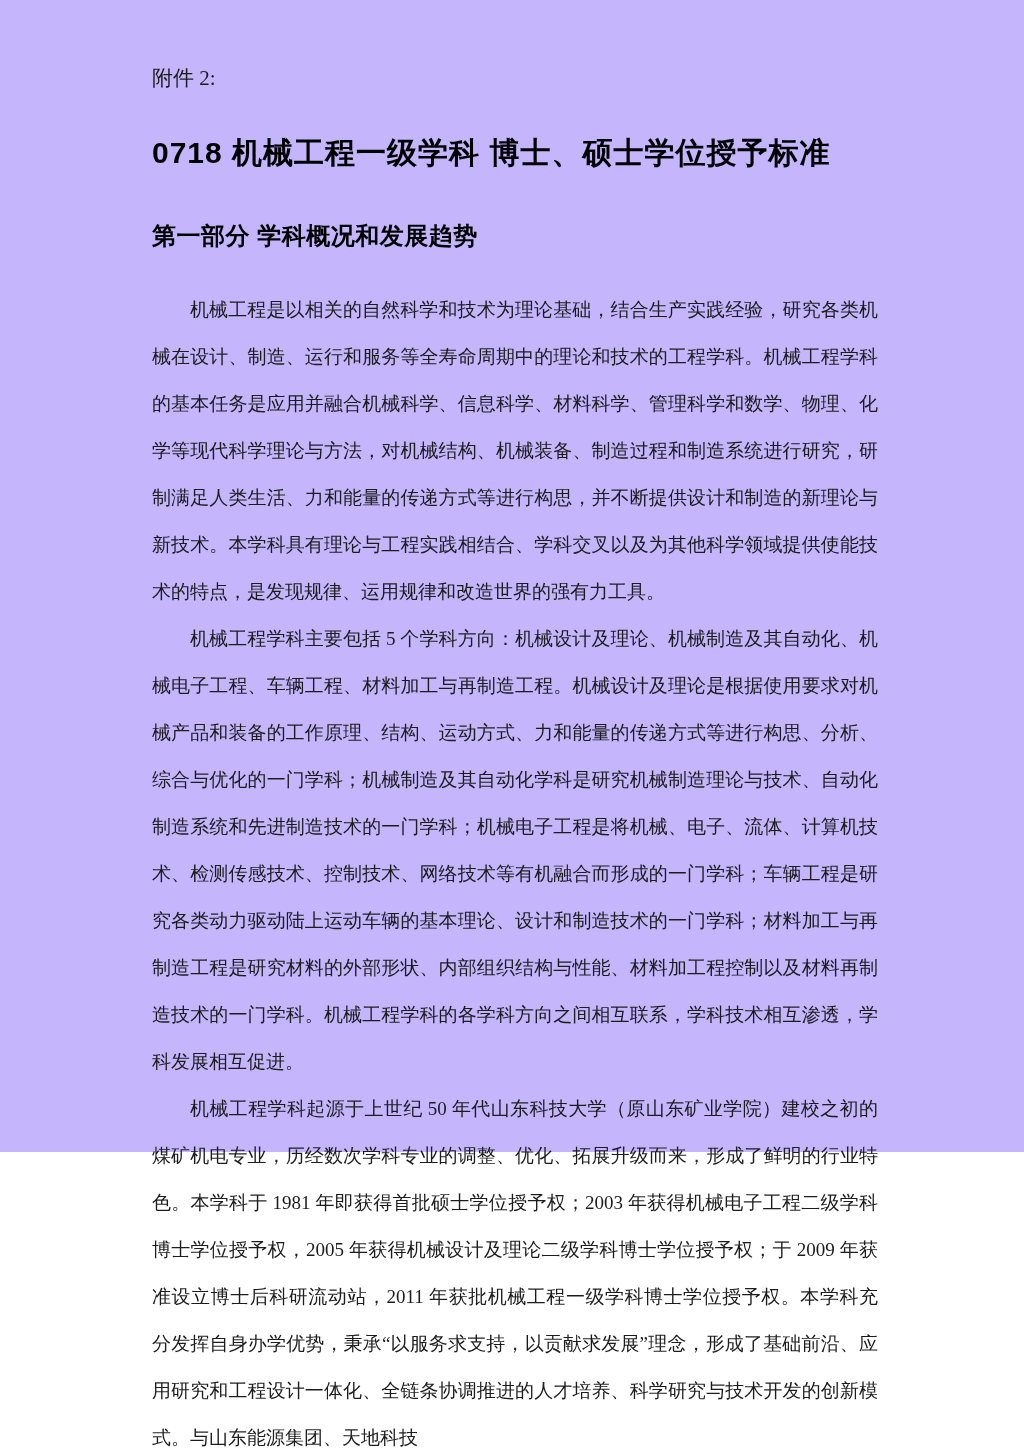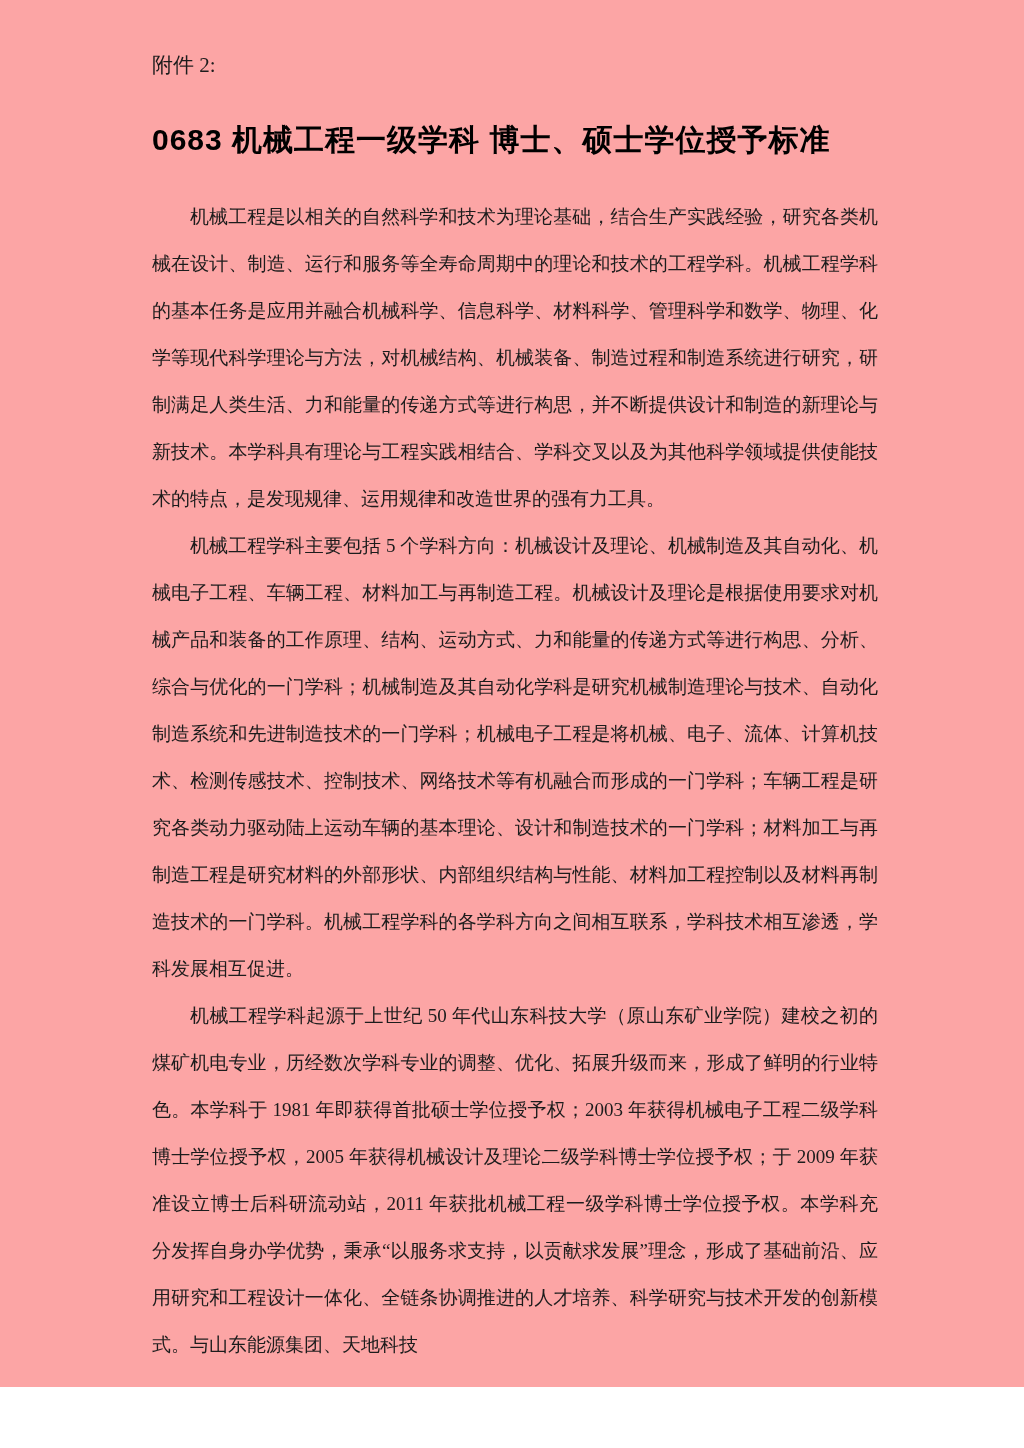--- a/index.html
+++ b/index.html
@@ -13,24 +13,24 @@
     position: relative;
     font-family: "Liberation Serif", serif;
     color: #1c1c1c;
     overflow: hidden;
   }
   .page {
     position: absolute;
     top: 0;
     left: 0;
     width: 1024px;
-    height: 1387px;
-    background: #fca5a5;
+    height: 1152px;
+    background: #c4b5fd;
     box-sizing: border-box;
-    padding: 51px 146px 60px 152px;
+    padding: 64px 146px 60px 152px;
   }
   .attachment-label {
     font-size: 21px;
     line-height: 28px;
     color: #1c1c1c;
     font-family: "Liberation Serif", serif;
   }
   .doc-title {
     margin-top: 42px;
     font-size: 30px;
@@ -64,22 +64,23 @@
     word-break: break-all;
   }
 </style>
 </head>
 <body>
 
 <div class="page">
 
   <div class="attachment-label">附件 2:</div>
 
-  <div class="doc-title">0683  机械工程一级学科  博士、硕士学位授予标准</div>
+  <div class="doc-title">0718  机械工程一级学科  博士、硕士学位授予标准</div>
 
+  <div class="section-heading">第一部分  学科概况和发展趋势</div>
 
   <div class="body-text">
     <p>机械工程是以相关的自然科学和技术为理论基础，结合生产实践经验，研究各类机械在设计、制造、运行和服务等全寿命周期中的理论和技术的工程学科。机械工程学科的基本任务是应用并融合机械科学、信息科学、材料科学、管理科学和数学、物理、化学等现代科学理论与方法，对机械结构、机械装备、制造过程和制造系统进行研究，研制满足人类生活、力和能量的传递方式等进行构思，并不断提供设计和制造的新理论与新技术。本学科具有理论与工程实践相结合、学科交叉以及为其他科学领域提供使能技术的特点，是发现规律、运用规律和改造世界的强有力工具。</p>
     <p>机械工程学科主要包括 5 个学科方向：机械设计及理论、机械制造及其自动化、机械电子工程、车辆工程、材料加工与再制造工程。机械设计及理论是根据使用要求对机械产品和装备的工作原理、结构、运动方式、力和能量的传递方式等进行构思、分析、综合与优化的一门学科；机械制造及其自动化学科是研究机械制造理论与技术、自动化制造系统和先进制造技术的一门学科；机械电子工程是将机械、电子、流体、计算机技术、检测传感技术、控制技术、网络技术等有机融合而形成的一门学科；车辆工程是研究各类动力驱动陆上运动车辆的基本理论、设计和制造技术的一门学科；材料加工与再制造工程是研究材料的外部形状、内部组织结构与性能、材料加工程控制以及材料再制造技术的一门学科。机械工程学科的各学科方向之间相互联系，学科技术相互渗透，学科发展相互促进。</p>
     <p>机械工程学科起源于上世纪 50 年代山东科技大学（原山东矿业学院）建校之初的煤矿机电专业，历经数次学科专业的调整、优化、拓展升级而来，形成了鲜明的行业特色。本学科于 1981 年即获得首批硕士学位授予权；2003 年获得机械电子工程二级学科博士学位授予权，2005 年获得机械设计及理论二级学科博士学位授予权；于 2009 年获准设立博士后科研流动站，2011 年获批机械工程一级学科博士学位授予权。本学科充分发挥自身办学优势，秉承“以服务求支持，以贡献求发展”理念，形成了基础前沿、应用研究和工程设计一体化、全链条协调推进的人才培养、科学研究与技术开发的创新模式。与山东能源集团、天地科技</p>
   </div>
 
 </div>
 
 </body></html>

